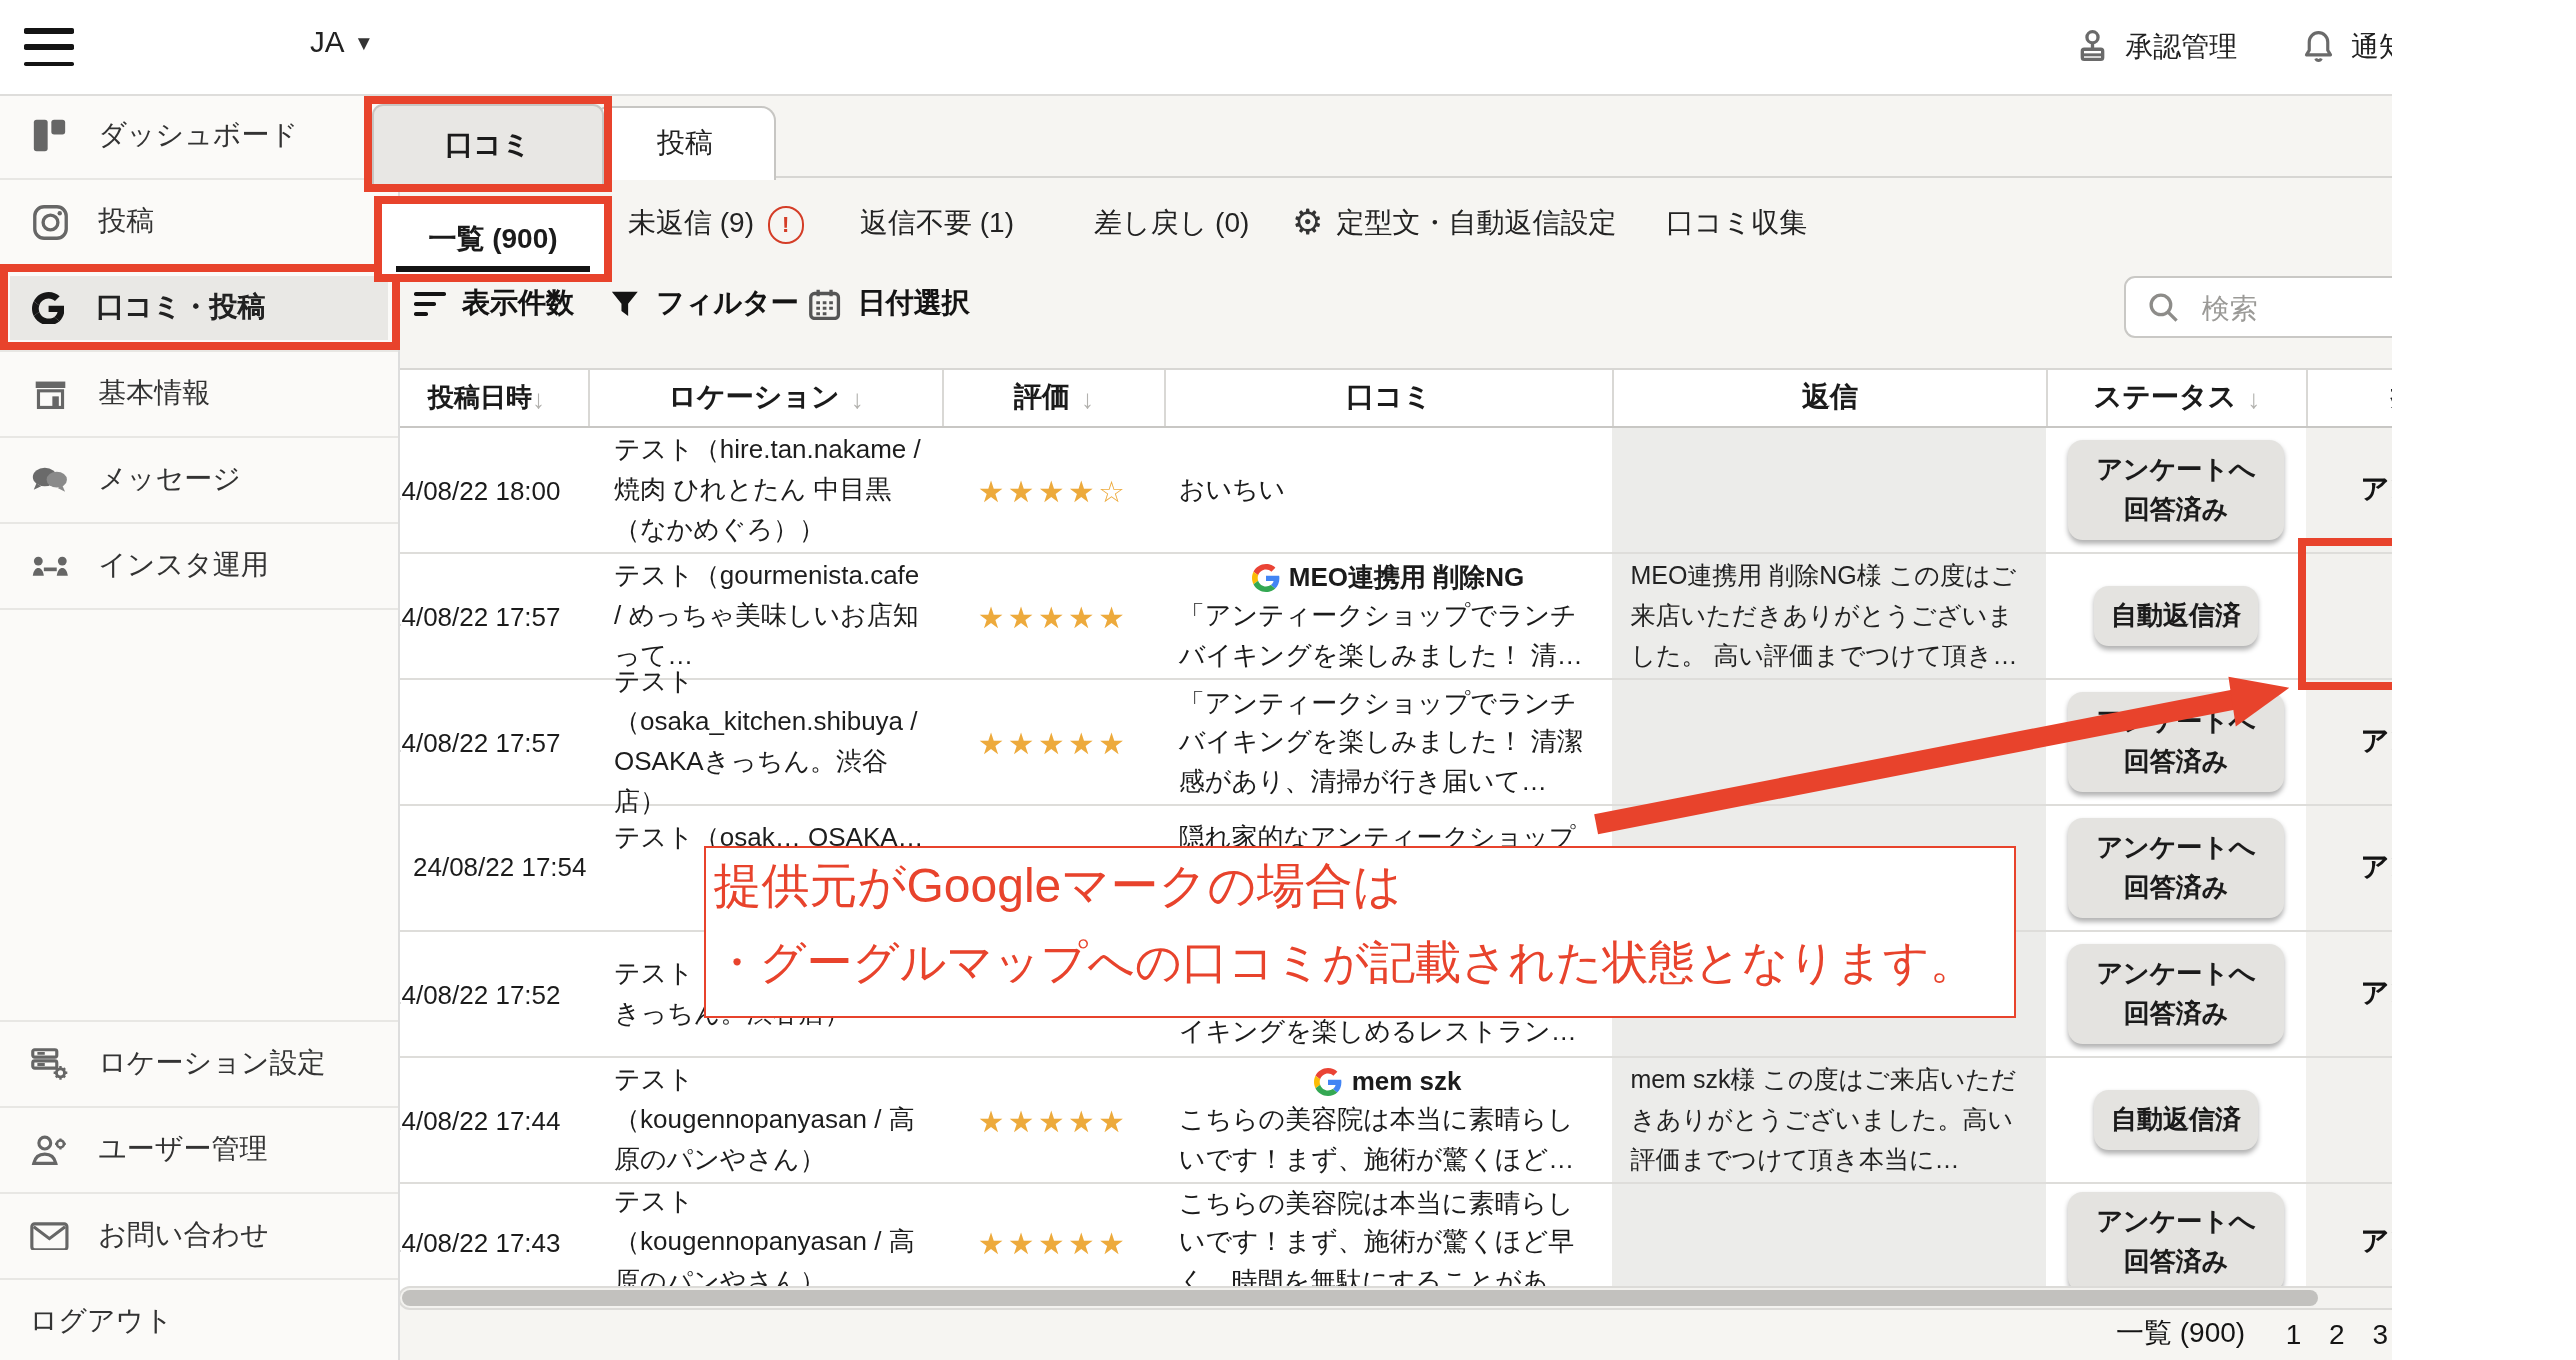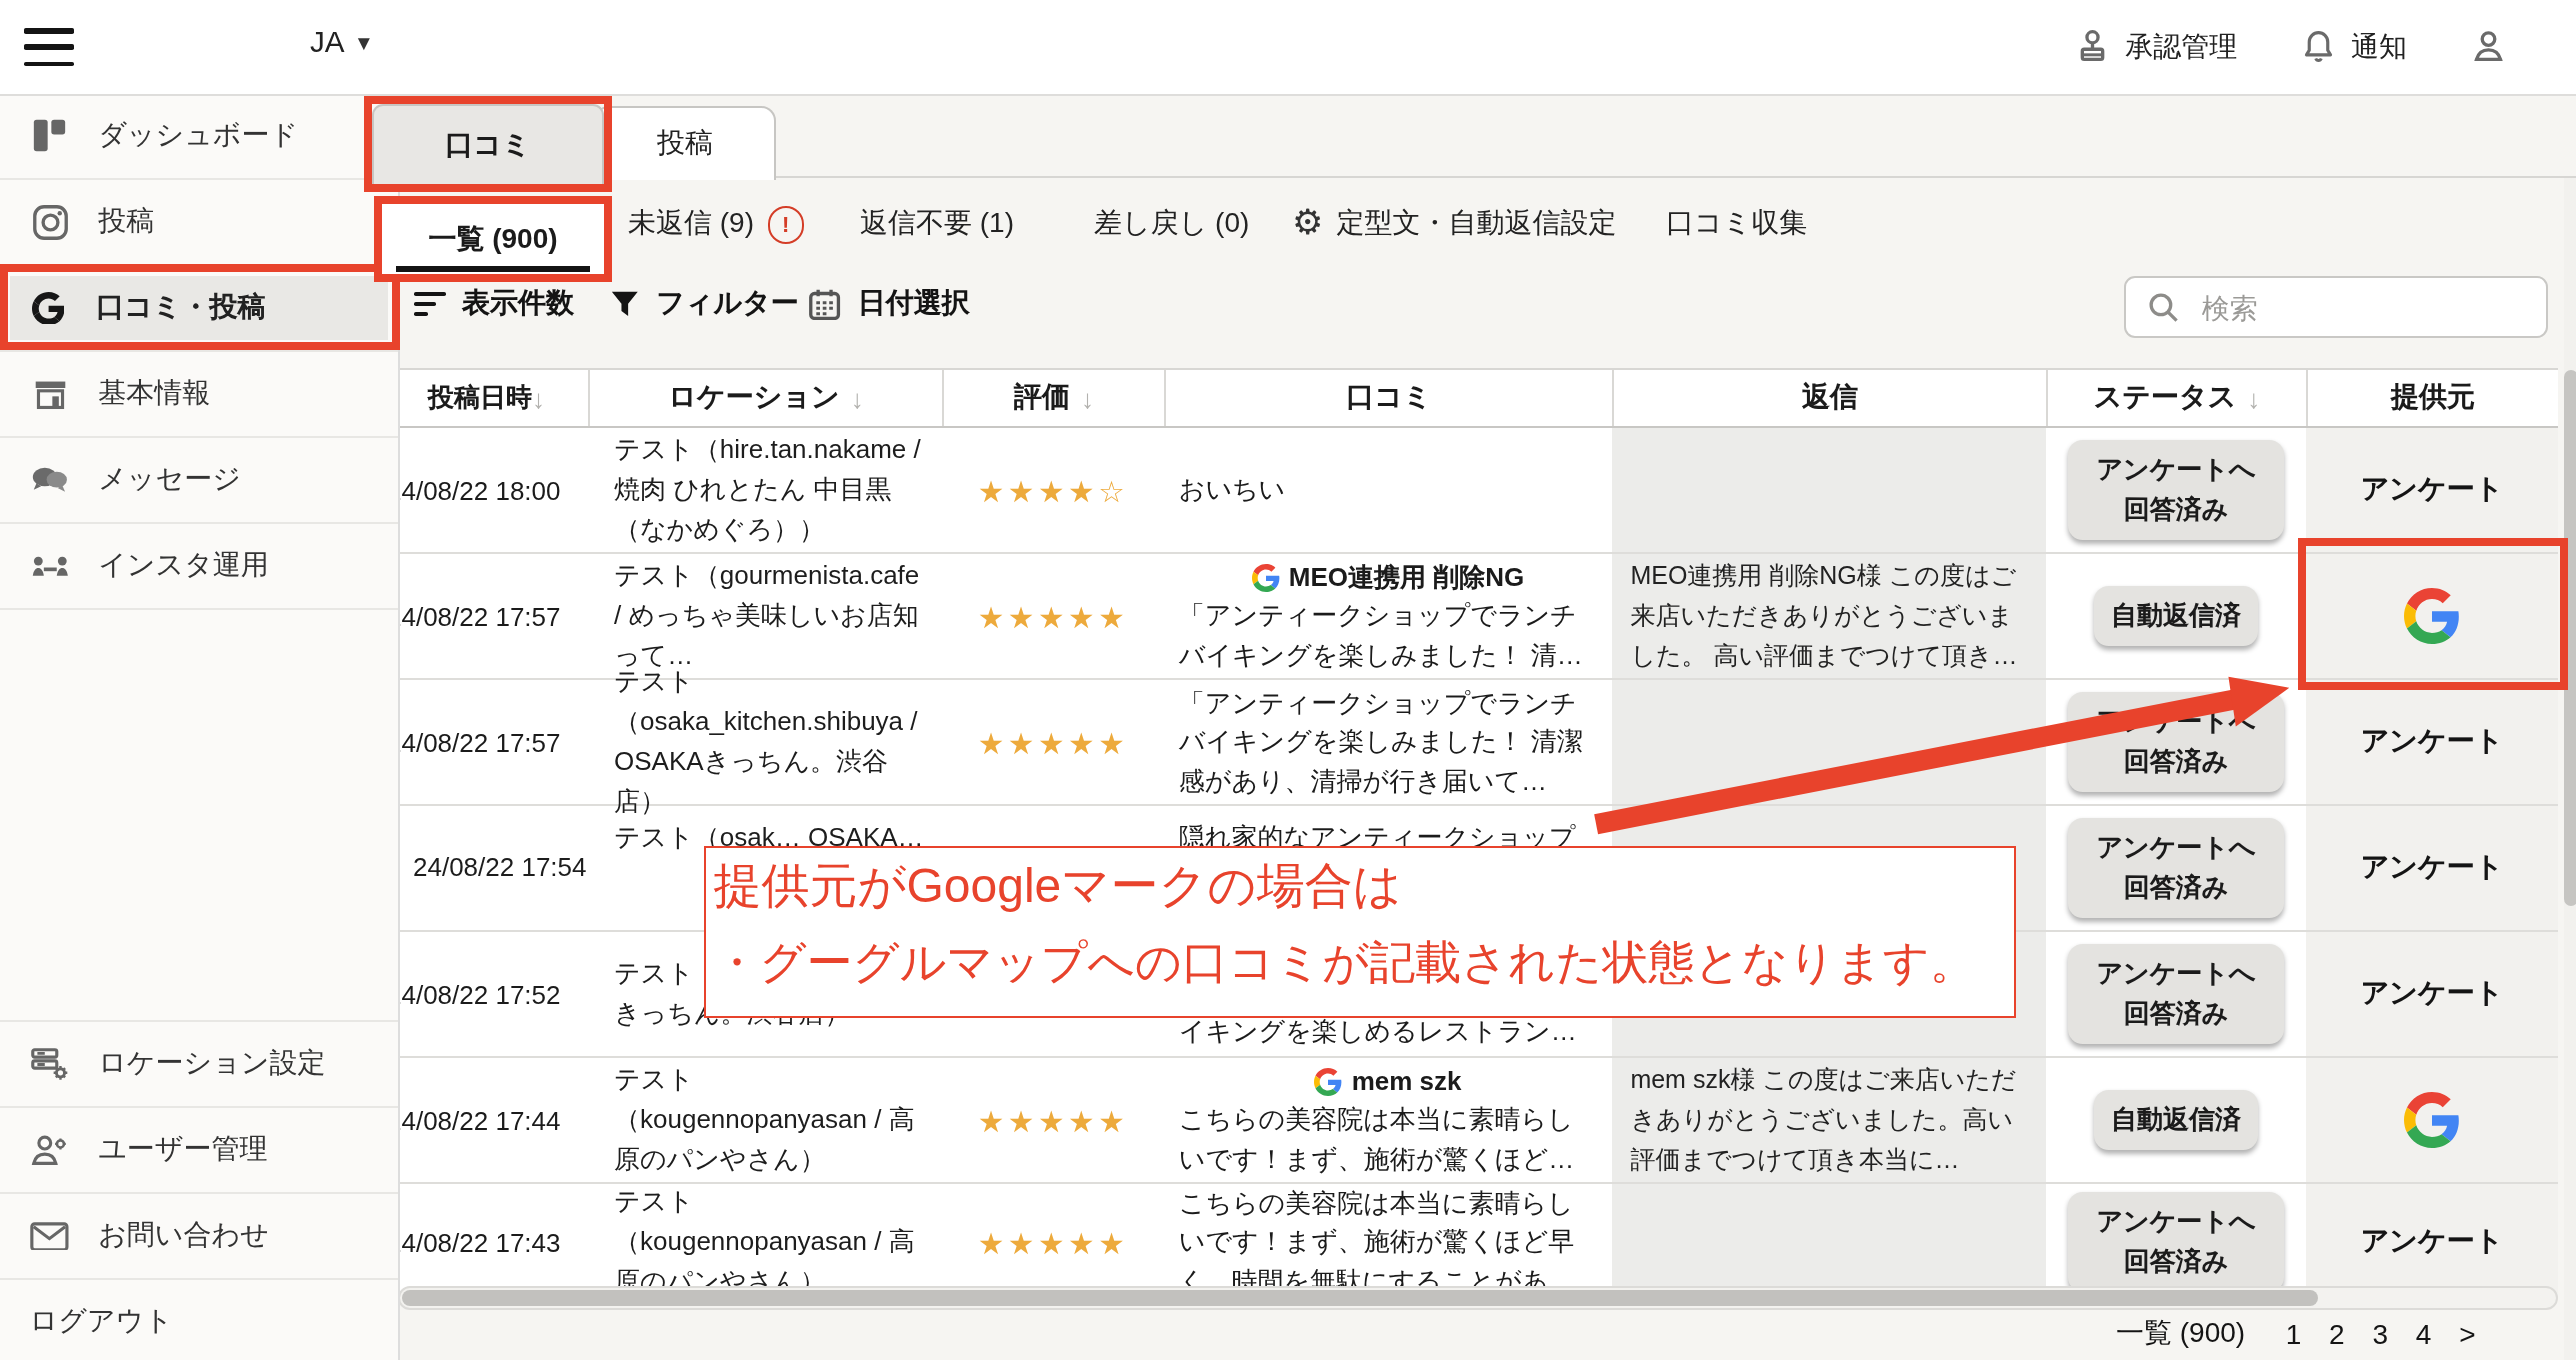--- a/index.html
+++ b/index.html
@@ -1,16 +1,16 @@
 <!DOCTYPE html>
 <html style="font-size:14.8px"><head>
 <meta charset="utf-8">
 <style>
   html,body{margin:0;padding:0;background:#fff;}
-  #stage{width:2576px;height:1361px;overflow:hidden;position:relative;}
+  #stage{width:2392px;height:1361px;overflow:hidden;position:relative;}
   #app{width:1288px;height:680px;transform:scale(2);transform-origin:0 0;position:relative;
        font-family:"Liberation Sans","DejaVu Sans",sans-serif;background:#f6f5f2;color:#1b1b1b;
        -webkit-font-smoothing:antialiased;}
 
   
   .topbar{position:absolute;left:0;top:0;width:1288px;height:47px;background:#fff;
           border-bottom:0.9px solid #dedddb;z-index:6;}
   .hamburger{position:absolute;left:12px;top:14px;width:25px;height:19.4px;display:flex;
              flex-direction:column;justify-content:space-between;cursor:pointer;}
   .hamburger span{display:block;height:2.8px;background:#141414;border-radius:0.9px;}

